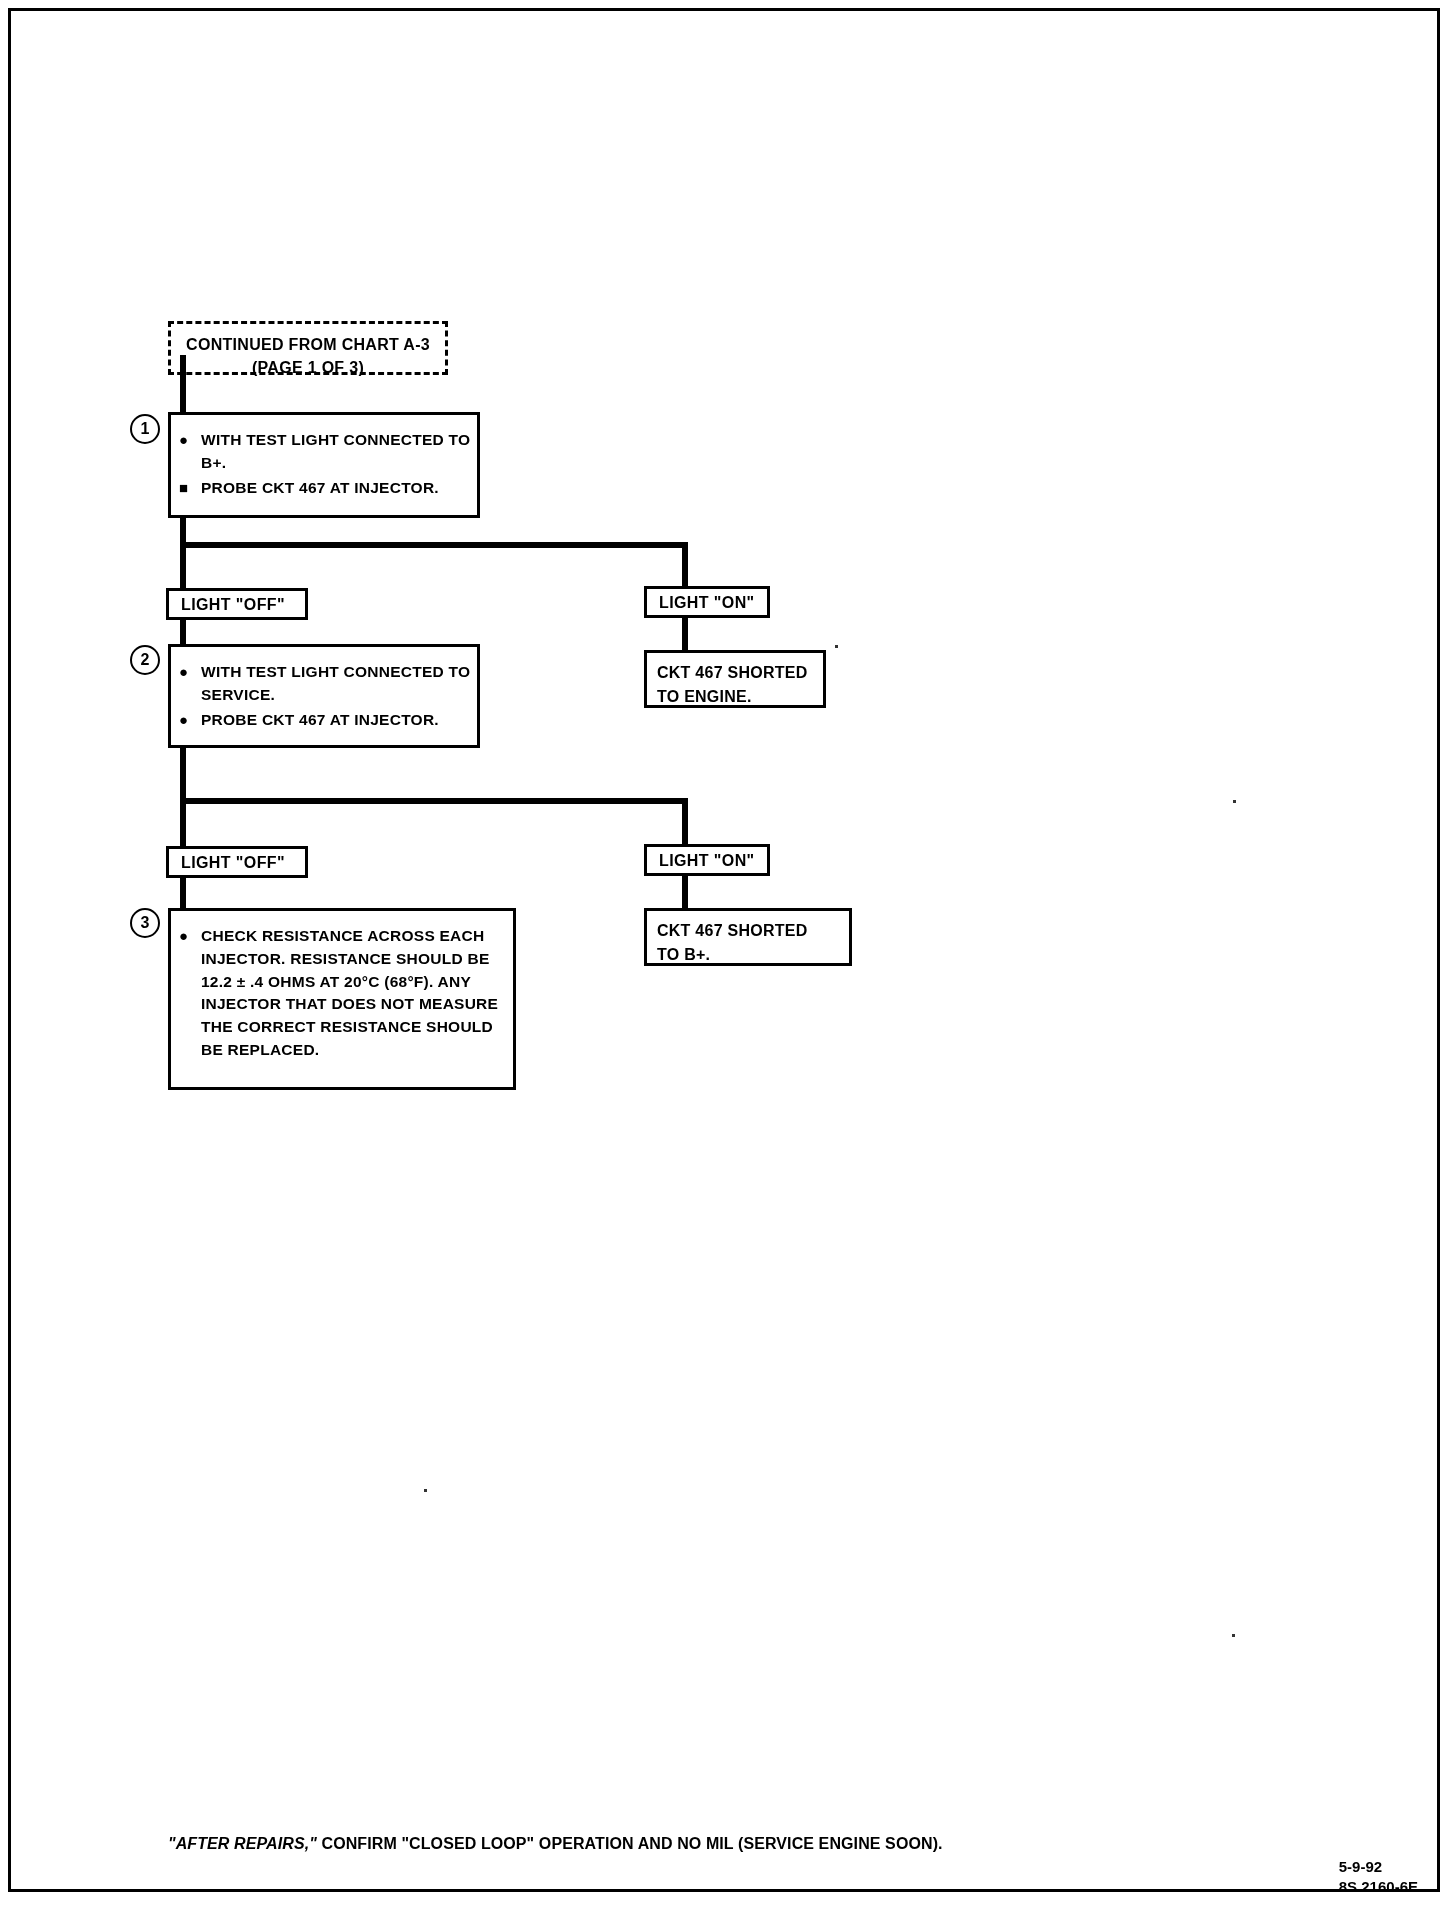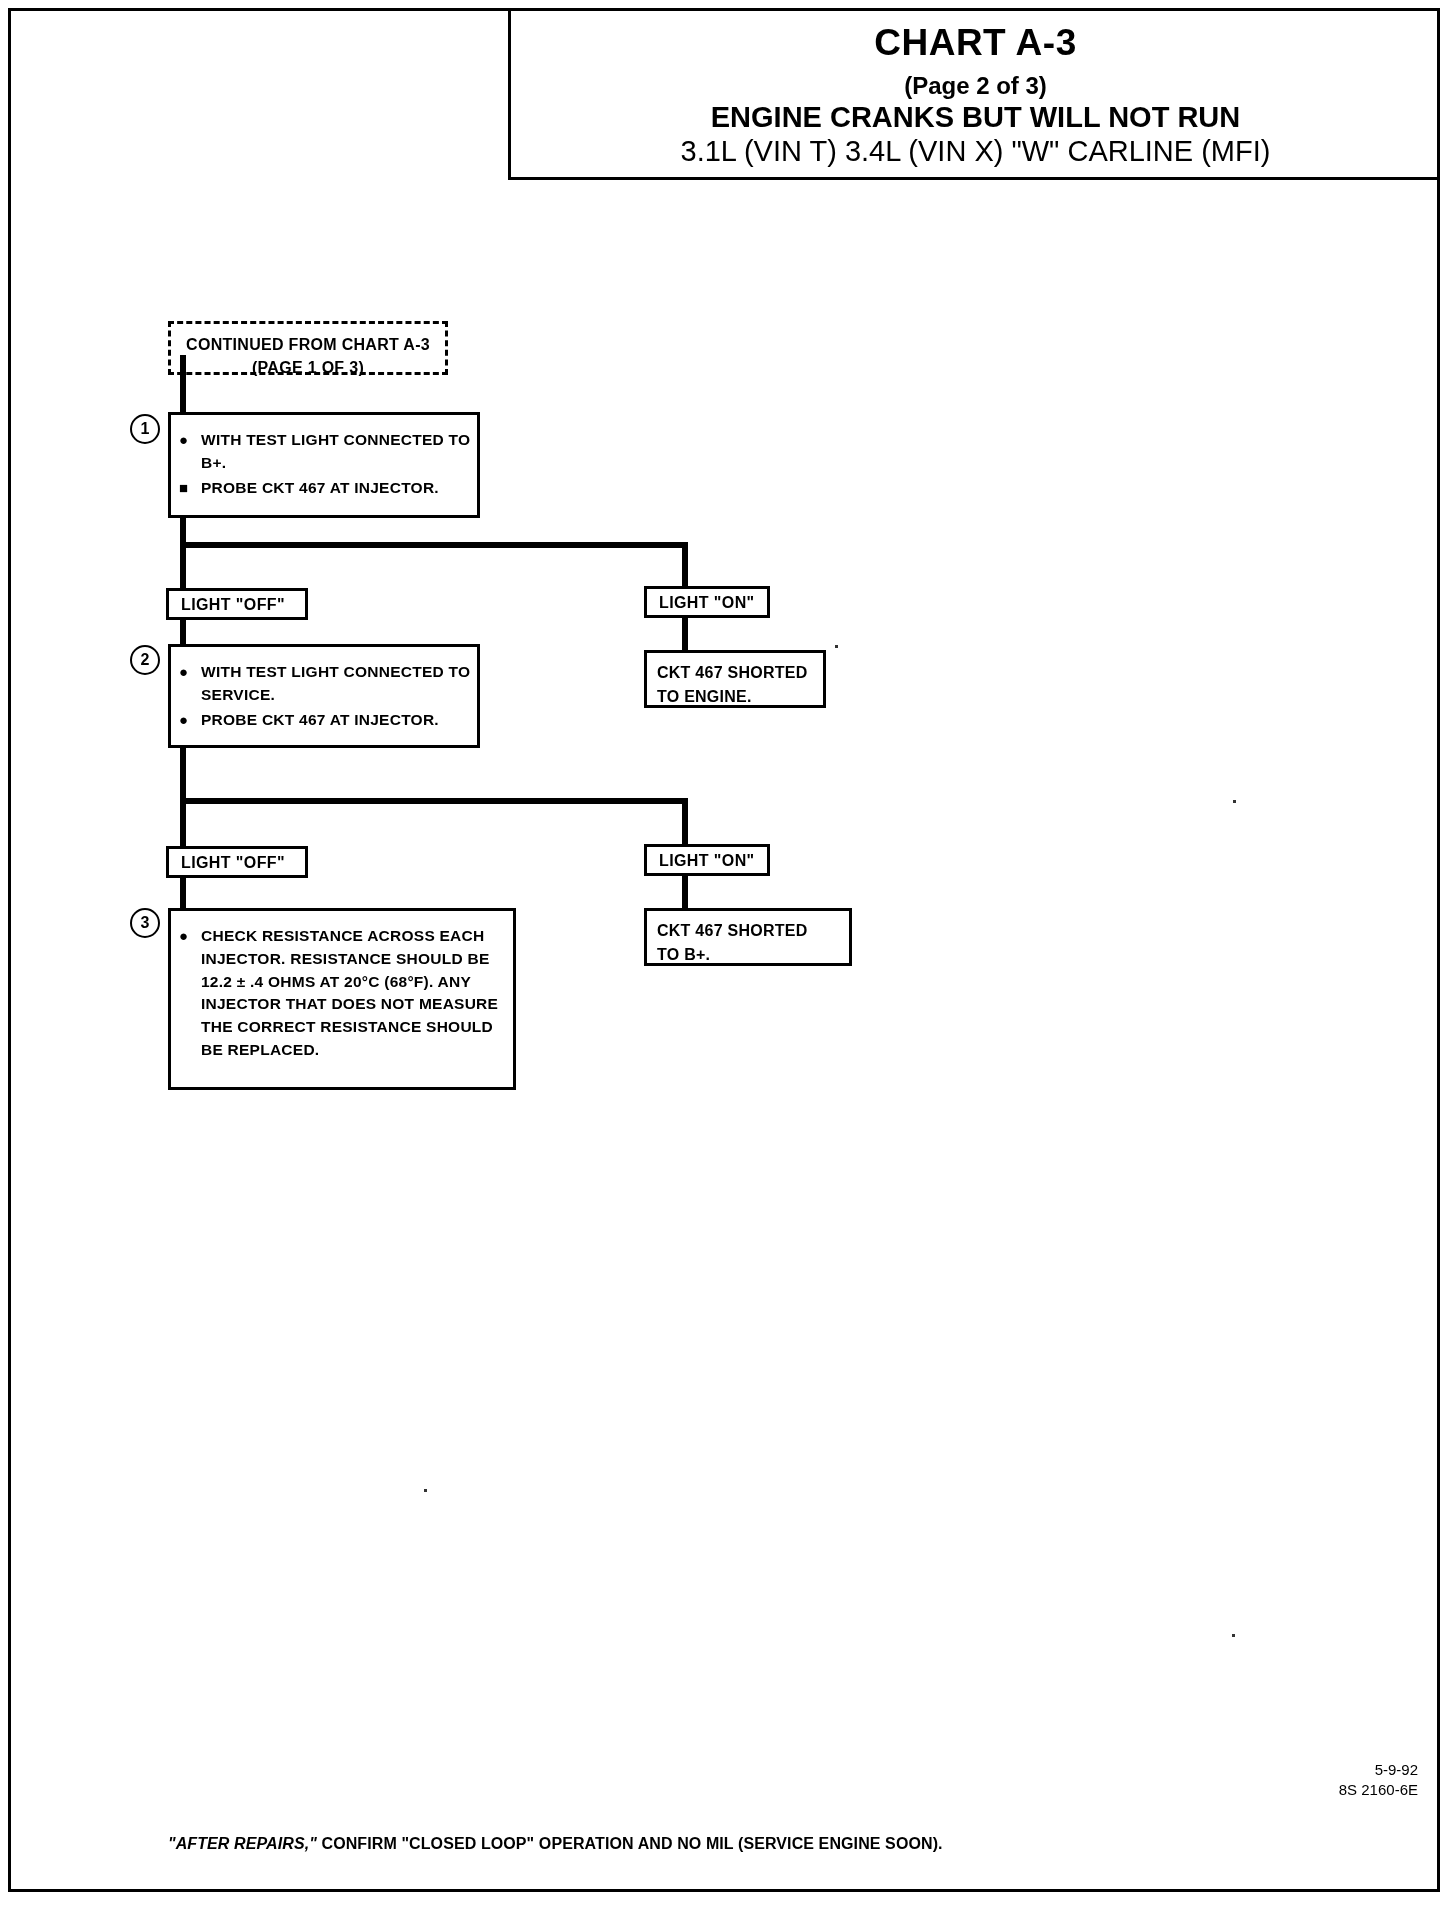--- a/index.html
+++ b/index.html
@@ -157,46 +157,40 @@
     width: 880px;
     font-size: 16px;
     font-weight: bold;
     letter-spacing: 0.1px;
     text-align: left;
   }
   .footer-note i { font-style: italic; }
   .footer-code {
     position: absolute;
     right: 38px;
-    top: 1760px;
-    text-align: right;
+    top: 1857px;
+    text-align: left;
     font-size: 15px;
-    font-weight: normal;
+    font-weight: bold;
     line-height: 1.35;
   }
   .speck {
     position: absolute;
     width: 3px;
     height: 3px;
     background: #333;
   }
 </style>
 </head>
 <body>
 
 <div id="page">
 
   <div class="page-border"></div>
 
-  <div class="title-block">
-    <div class="chart-title">CHART A-3</div>
-    <div class="chart-page">(Page 2 of 3)</div>
-    <div class="chart-sub1">ENGINE CRANKS BUT WILL NOT RUN</div>
-    <div class="chart-sub2">3.1L (VIN T) 3.4L (VIN X) "W" CARLINE (MFI)</div>
-  </div>
 
   <div class="conn-box" style="left:168px; top:321px; width:280px; height:54px;">
     <div>CONTINUED FROM CHART A-3</div>
     <div>(PAGE 1 OF 3)</div>
   </div>
 
   <div class="line-v" style="left:180px; top:355px; height:60px;"></div>
 
   <div class="step-num" style="left:130px; top:414px;">1</div>
   <div class="proc-box" style="left:168px; top:412px; width:312px; height:106px;">

